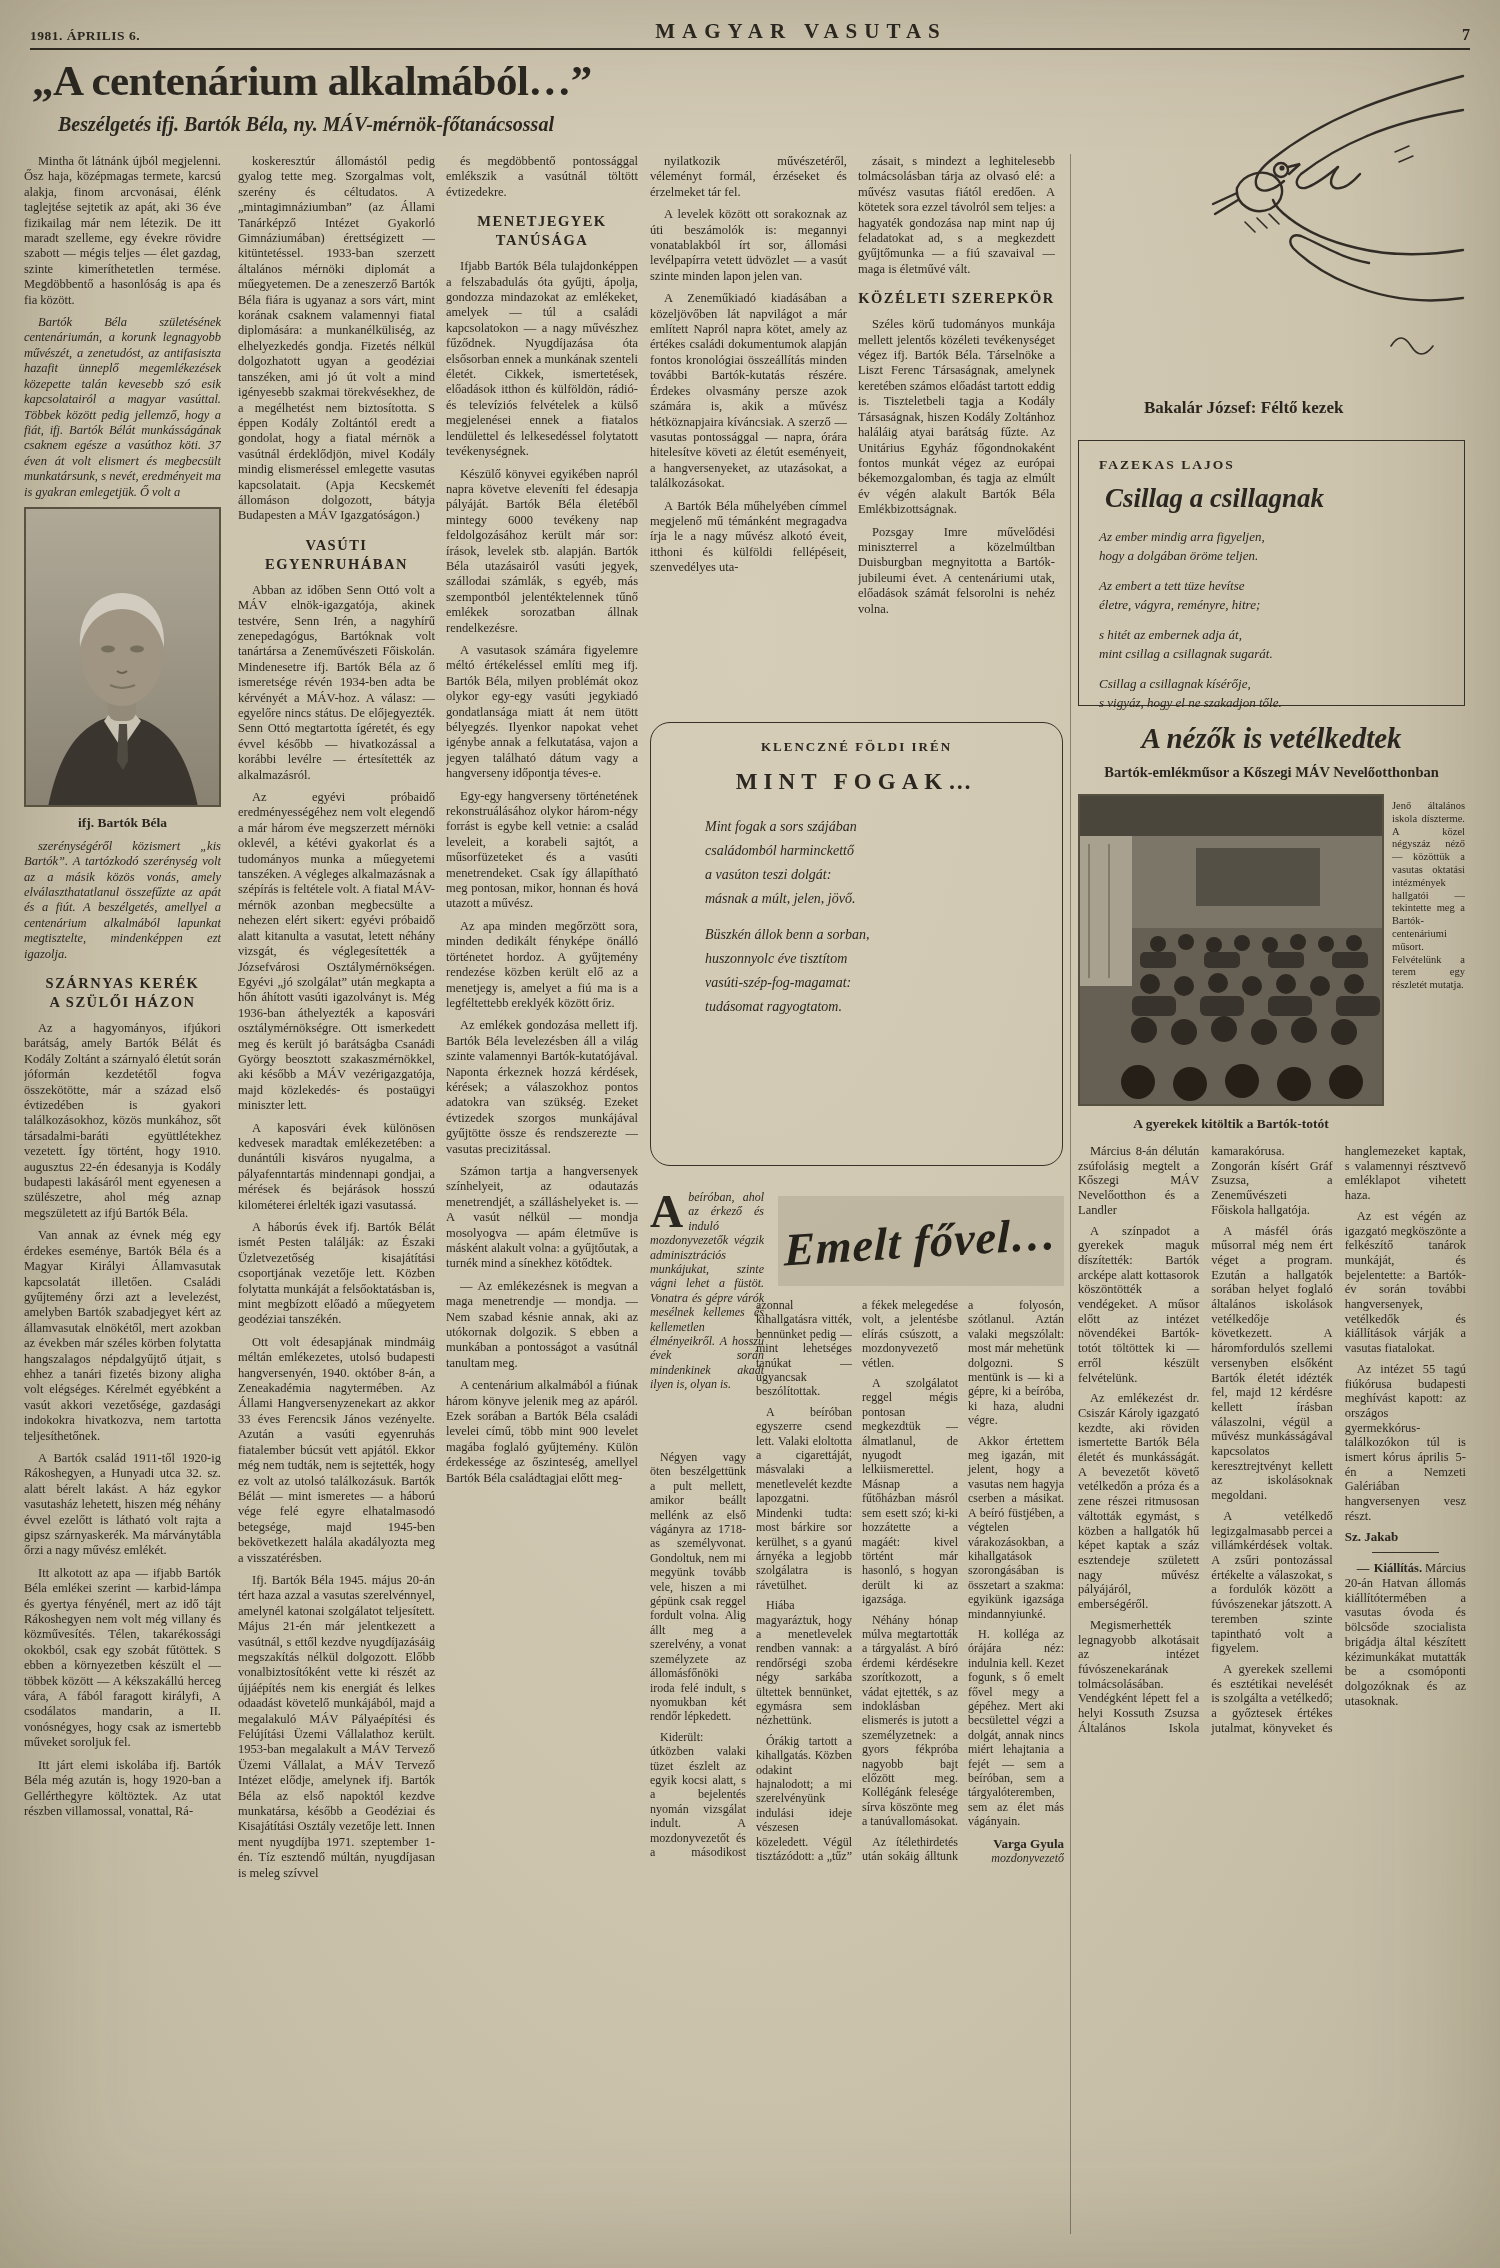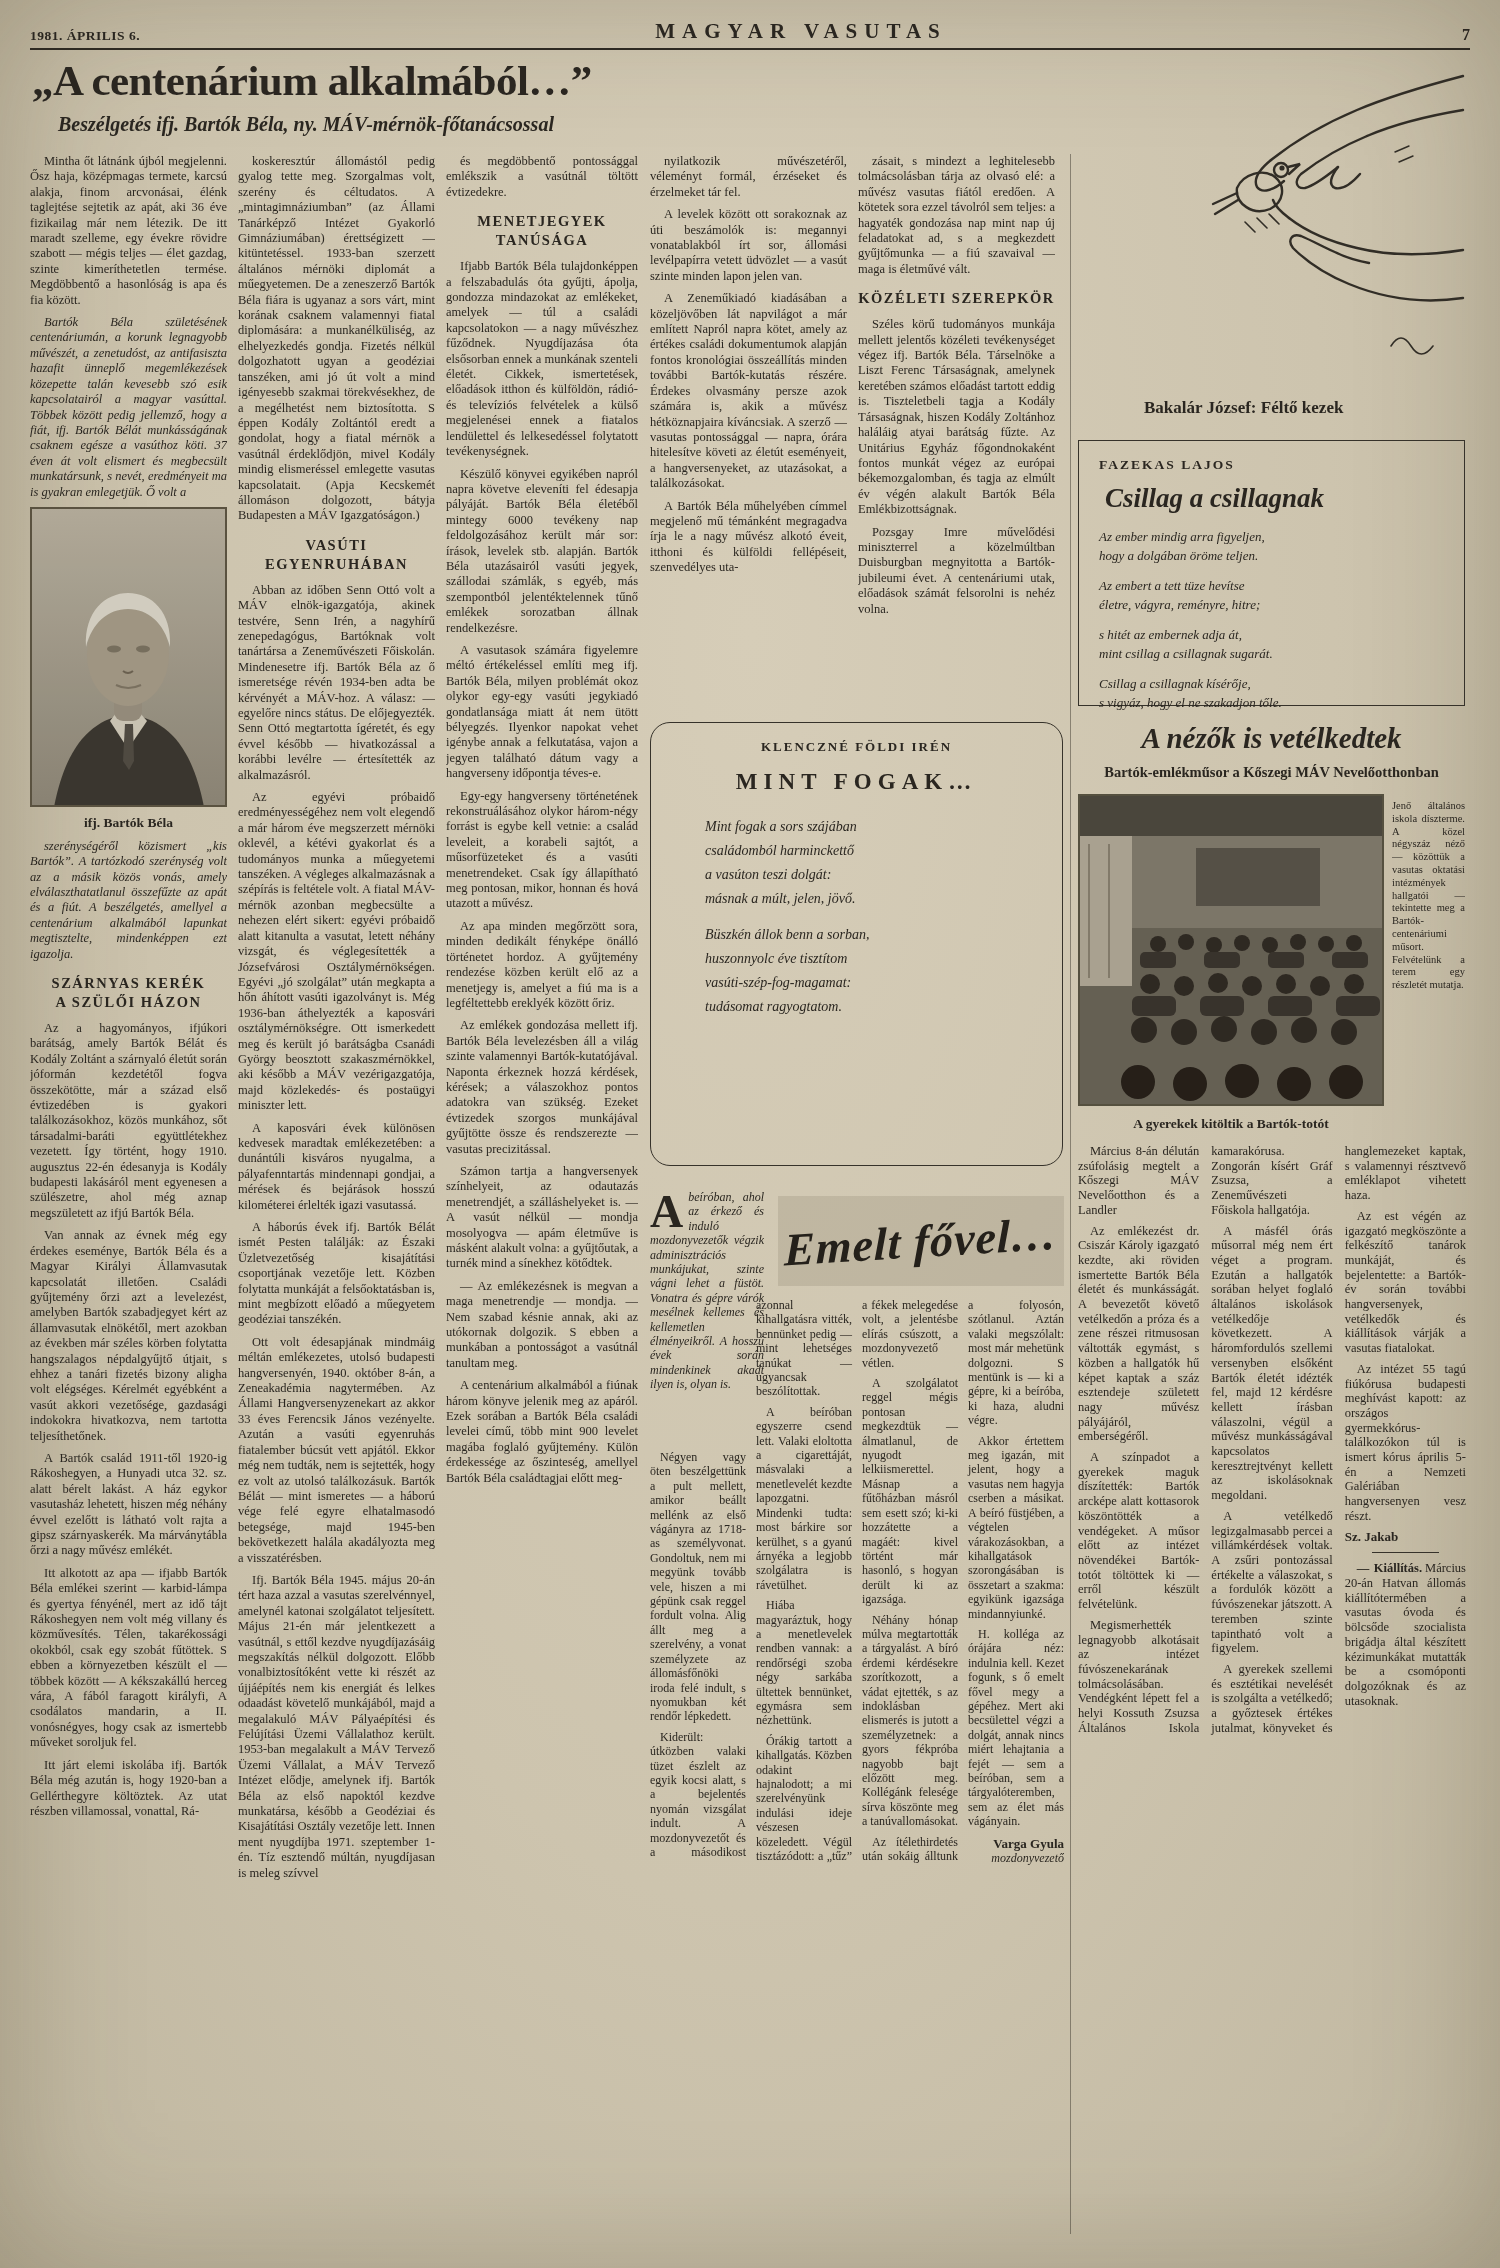--- a/index.html
+++ b/index.html
@@ -72,21 +72,21 @@
     <span class="date">1981. ÁPRILIS 6.</span>
     <span class="title">MAGYAR VASUTAS</span>
     <span class="pno">7</span>
   </div>
 
   <div class="abs" style="left:32px;top:58px;width:615px;">
     <h1 class="headline">„A centenárium alkalmából…”</h1>
     <div class="subhead">Beszélgetés ifj. Bartók Béla, ny. MÁV-mérnök-főtanácsossal</div>
   </div>
 
-  <div class="abs col" style="left:30px;top:154px;width:197px;height:2080px;">
+  <div class="abs col" style="left:24px;top:154px;width:197px;height:2080px;">
     <p>Mintha őt látnánk újból megjelenni. Ősz haja, középmagas termete, karcsú alakja, finom arcvonásai, élénk taglejtése sejtetik az apát, aki 36 éve fizikailag már nem létezik. De itt maradt szelleme, egy évekre rövidre szabott — mégis teljes — élet gazdag, szinte kimeríthetetlen termése. Megdöbbentő a hasonlóság is apa és fia között.</p>
     <p class="lede">Bartók Béla születésének centenáriumán, a korunk legnagyobb művészét, a zenetudóst, az antifasiszta hazafit ünneplő megemlékezések közepette talán kevesebb szó esik kapcsolatairól a magyar vasúttal. Többek között pedig jellemző, hogy a fiát, ifj. Bartók Bélát munkásságának csaknem egésze a vasúthoz köti. 37 éven át volt elismert és megbecsült munkatársunk, s nevét, eredményeit ma is gyakran emlegetjük. Ő volt a</p>
     <div class="portrait">
       <svg width="197" height="300" viewBox="0 0 197 300">
         <defs>
           <linearGradient id="pbg" x1="0" y1="0" x2="0" y2="1">
             <stop offset="0" stop-color="#b9b2a1"></stop>
               <stop offset="1" stop-color="#8f897a"></stop>
           </linearGradient>
         </defs>
@@ -297,22 +297,22 @@
       <rect x="1" y="1" width="304" height="310" fill="none" stroke="#55503f" stroke-width="2"></rect>
     </svg>
   </div>
 
   <div class="abs side-strip" style="left:1392px;top:800px;width:73px;height:306px;">Jenő általános iskola díszterme. A közel négyszáz néző — közöttük a vasutas oktatási intézmények hallgatói — tekintette meg a Bartók-centenáriumi műsort. Felvételünk a terem egy részletét mutatja.</div>
 
   <div class="abs photo-cap" style="left:1078px;top:1112px;width:306px;">A gyerekek kitöltik a Bartók-totót</div>
 
   <div class="abs side-cols" style="left:1078px;top:1144px;width:388px;height:1090px;">
     <p>Március 8-án délután zsúfolásig megtelt a Kőszegi MÁV Nevelőotthon és a Landler</p>
+    <p>A színpadot a gyerekek maguk díszítették: Bartók arcképe alatt kottasorok köszöntötték a vendégeket. A műsor előtt az intézet növendékei Bartók-totót töltöttek ki — erről készült felvételünk.</p>
     <p>Az emlékezést dr. Csiszár Károly igazgató kezdte, aki röviden ismertette Bartók Béla életét és munkásságát. A bevezetőt követő vetélkedőn a próza és a zene részei ritmusosan váltották egymást, s közben a hallgatók hű képet kaptak a száz esztendeje született nagy művész pályájáról, emberségéről.</p>
-    <p>A színpadot a gyerekek maguk díszítették: Bartók arcképe alatt kottasorok köszöntötték a vendégeket. A műsor előtt az intézet növendékei Bartók-totót töltöttek ki — erről készült felvételünk.</p>
     <p>Megismerhették legnagyobb alkotásait az intézet fúvószenekarának tolmácsolásában. Vendégként lépett fel a helyi Kossuth Zsuzsa Általános Iskola kamarakórusa. Zongorán kísért Gráf Zsuzsa, a Zeneművészeti Főiskola hallgatója.</p>
     <p>A másfél órás műsorral még nem ért véget a program. Ezután a hallgatók sorában helyet foglaló általános iskolások vetélkedője következett. A háromfordulós szellemi versenyben elsőként Bartók életét idézték fel, majd 12 kérdésre kellett írásban válaszolni, végül a művész munkásságával kapcsolatos keresztrejtvényt kellett az iskolásoknak megoldani.</p>
     <p>A vetélkedő legizgalmasabb percei a villámkérdések voltak. A zsűri pontozással értékelte a válaszokat, s a fordulók között a fúvószenekar játszott. A teremben szinte tapintható volt a figyelem.</p>
     <p>A gyerekek szellemi és esztétikai nevelését is szolgálta a vetélkedő; a győztesek értékes jutalmat, könyveket és hanglemezeket kaptak, s valamennyi résztvevő emléklapot vihetett haza.</p>
     <p>Az est végén az igazgató megköszönte a felkészítő tanárok munkáját, és bejelentette: a Bartók-év során további hangversenyek, vetélkedők és kiállítások várják a vasutas fiatalokat.</p>
     <p>Az intézet 55 tagú fiúkórusa budapesti meghívást kapott: az országos gyermekkórus-találkozókon túl is ismert kórus április 5-én a Nemzeti Galériában hangversenyen vesz részt.</p>
     <div class="sig-right">Sz. Jakab</div>
     <div class="note-rule"></div>
     <p>
       <span class="note-lead">— Kiállítás.</span><span>Március 20-án Hatvan állomás kiállítótermében a vasutas óvoda és bölcsőde szocialista brigádja által készített kézimunkákat mutatták be a csomóponti dolgozóknak és az utasoknak.</span>

